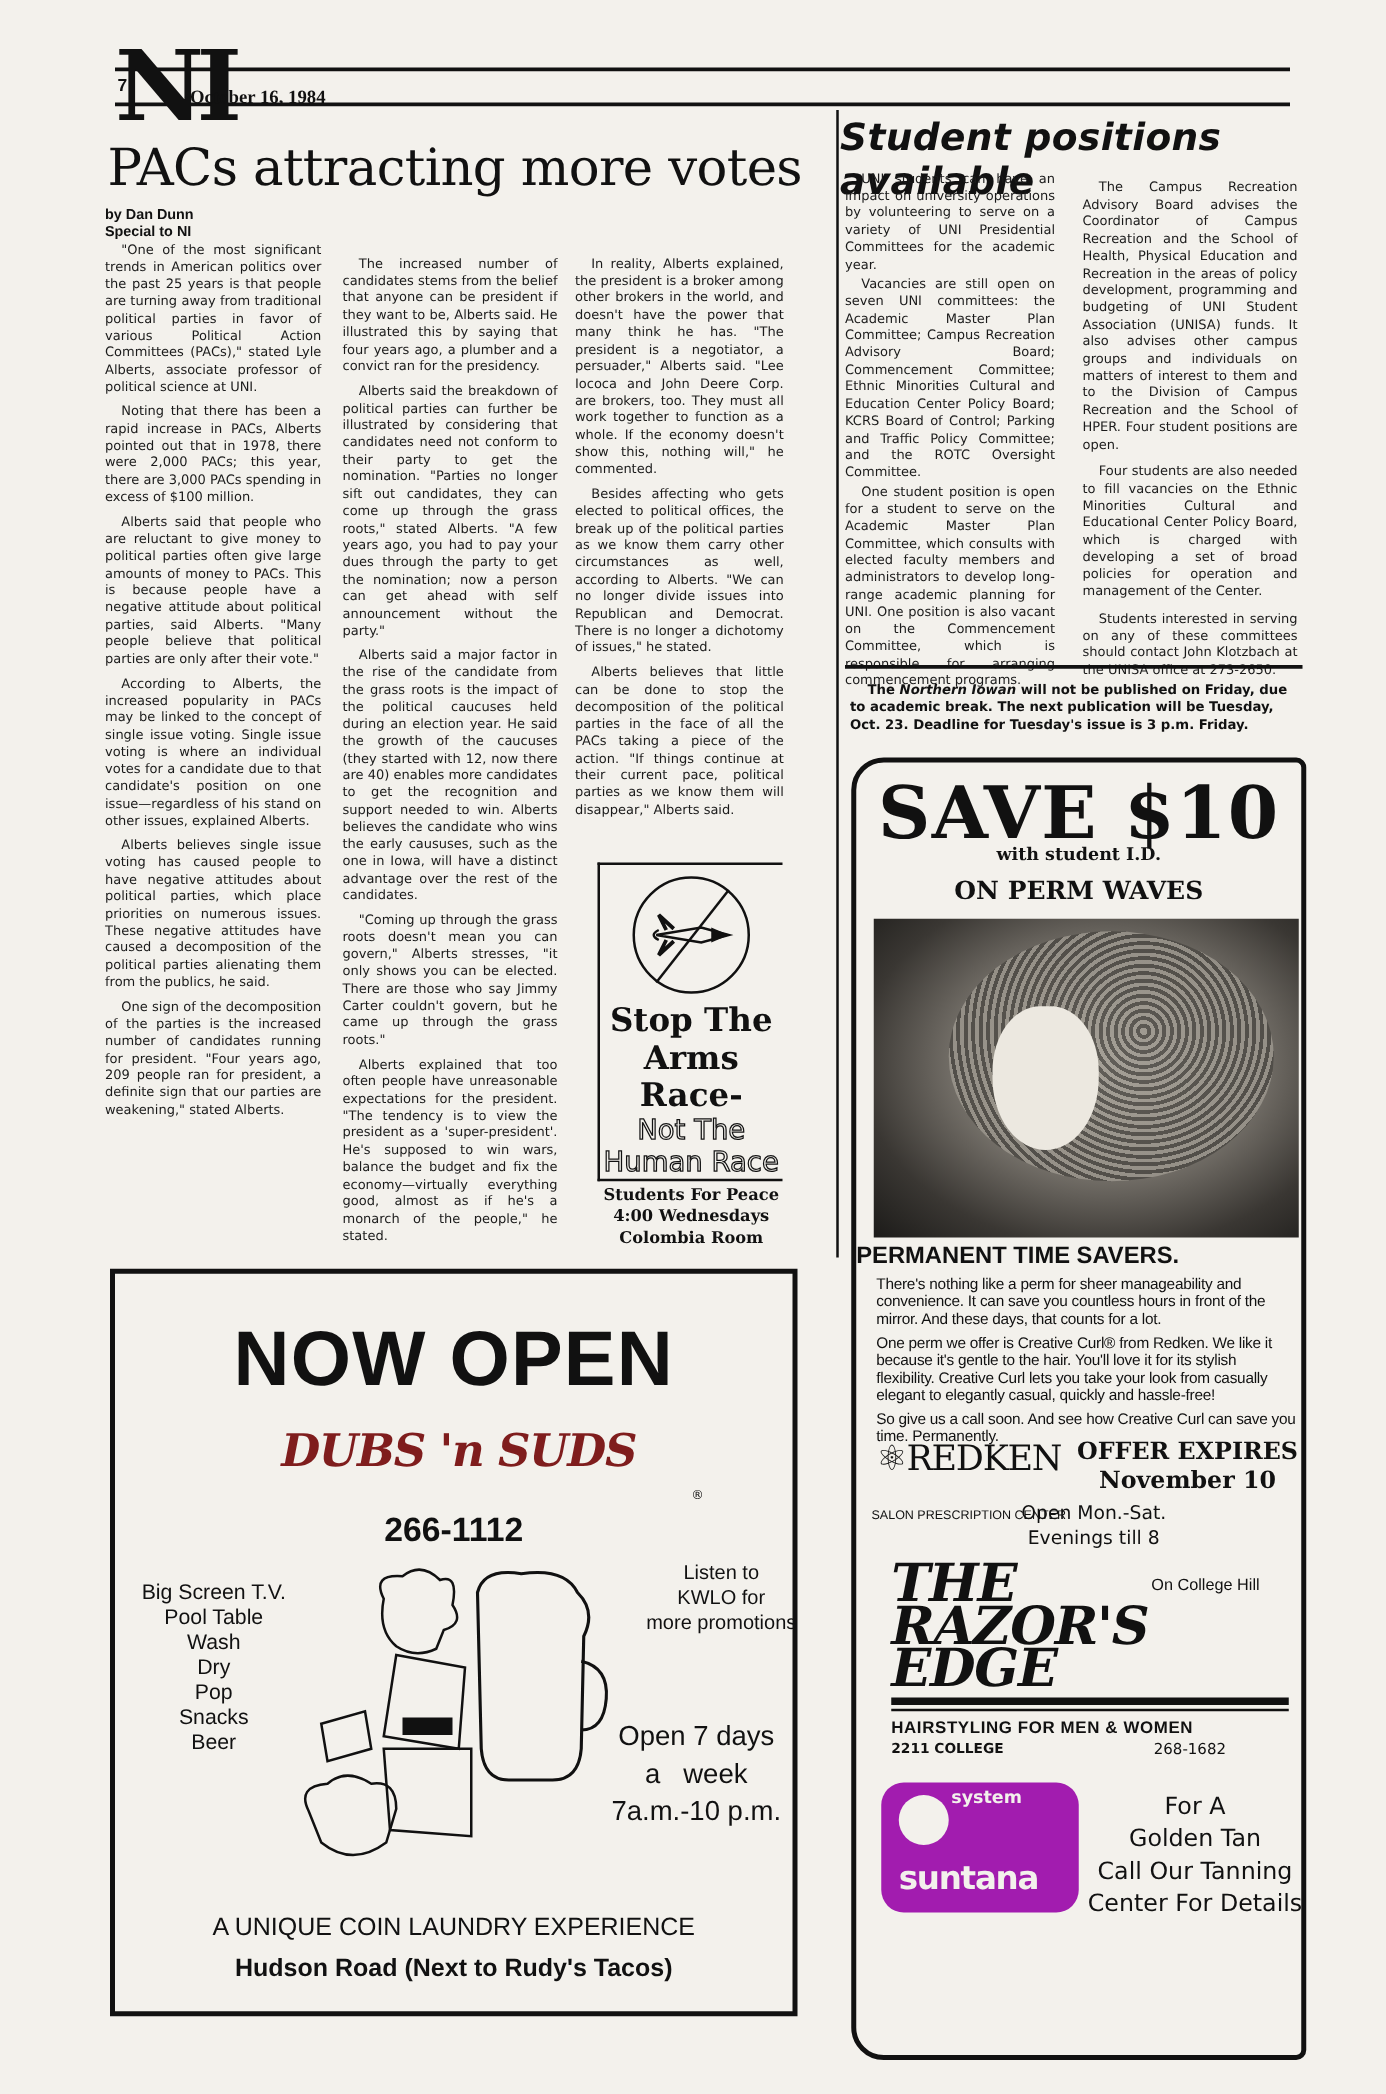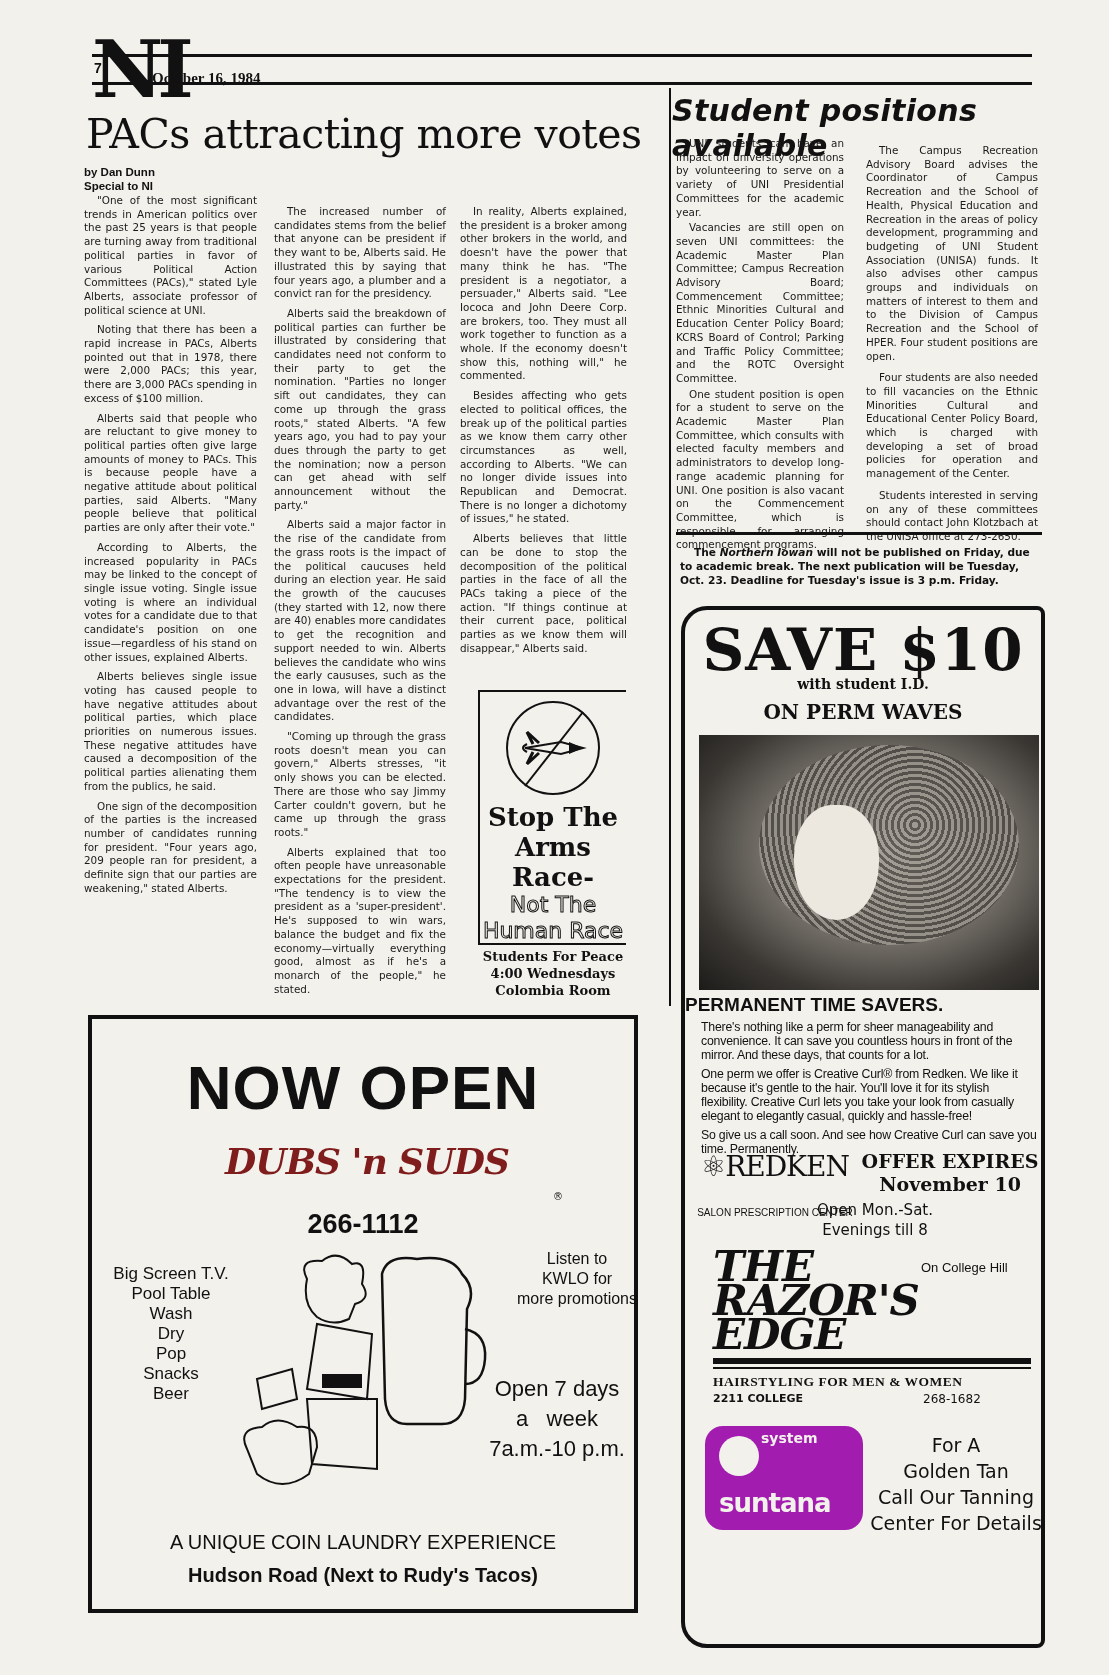--- a/index.html
+++ b/index.html
@@ -68,21 +68,21 @@
   .perm-ad .copy p { margin-bottom: 5px; }
   .perm-ad .redken { position: absolute; left: 10px; top: 540px; width: 160px; text-align: center; }
   .perm-ad .redken .logo { font-family: "DejaVu Serif", serif; font-size: 28px; letter-spacing: -1px; }
   .perm-ad .redken .sub { font-family: "Liberation Sans", sans-serif; font-size: 10px; margin-top: 24px; }
   .perm-ad .offer { position: absolute; left: 170px; top: 540px; width: 190px; text-align: center; font-family: "DejaVu Serif", serif; font-weight: bold; font-size: 19px; line-height: 23px; }
   .perm-ad .open-hours { position: absolute; left: 70px; top: 590px; width: 240px; text-align: center; font-family: "DejaVu Sans", sans-serif; font-size: 15px; line-height: 20px; }
   .perm-ad .razor { position: absolute; left: 28px; top: 640px; width: 290px; font-family: "DejaVu Serif", serif; font-weight: bold; font-style: italic; font-size: 42px; line-height: 34px; letter-spacing: -1px; }
   .perm-ad .college-hill { position: absolute; left: 236px; top: 650px; font-family: "Liberation Sans", sans-serif; font-size: 13px; }
   .perm-ad .razor-rule1 { position: absolute; left: 28px; right: 10px; top: 748px; height: 6px; background: #111; }
   .perm-ad .razor-rule2 { position: absolute; left: 28px; right: 10px; top: 757px; height: 2px; background: #111; }
-  .perm-ad .hairstyling { position: absolute; left: 28px; top: 764px; width: 305px; font-family: Liberation Serif, serif; font-weight: bold; font-size: 13.5px; letter-spacing: 0.5px; }
+  .perm-ad .hairstyling { position: absolute; left: 28px; top: 764px; width: 305px; font-family: Liberation Sans, sans-serif; font-weight: bold; font-size: 13.5px; letter-spacing: 0.5px; }
   .perm-ad .addr { position: absolute; left: 28px; top: 782px; font-family: "DejaVu Sans", sans-serif; font-weight: bold; font-size: 11px; }
   .perm-ad .phone2 { position: absolute; left: 238px; top: 782px; font-family: "DejaVu Sans", sans-serif; font-size: 12px; }
   .perm-ad .suntana { position: absolute; left: 20px; top: 816px; width: 158px; height: 104px; background: #a21caf; border-radius: 18px; color: #f3f1ec; }
   .perm-ad .suntana .sun { position: absolute; left: 14px; top: 10px; width: 40px; height: 40px; border-radius: 50%; background: #f3f1ec; }
   .perm-ad .suntana .system { position: absolute; left: 56px; top: 4px; font-family: "DejaVu Sans", sans-serif; font-weight: bold; font-size: 14px; }
   .perm-ad .suntana .word { position: absolute; left: 14px; top: 62px; font-family: "DejaVu Sans", sans-serif; font-weight: bold; font-size: 26px; letter-spacing: -1px; }
   .perm-ad .tan { position: absolute; left: 180px; top: 822px; width: 182px; text-align: center; font-family: "DejaVu Sans", sans-serif; font-size: 19px; line-height: 26px; }
 </style>
 </head>
 <body>

